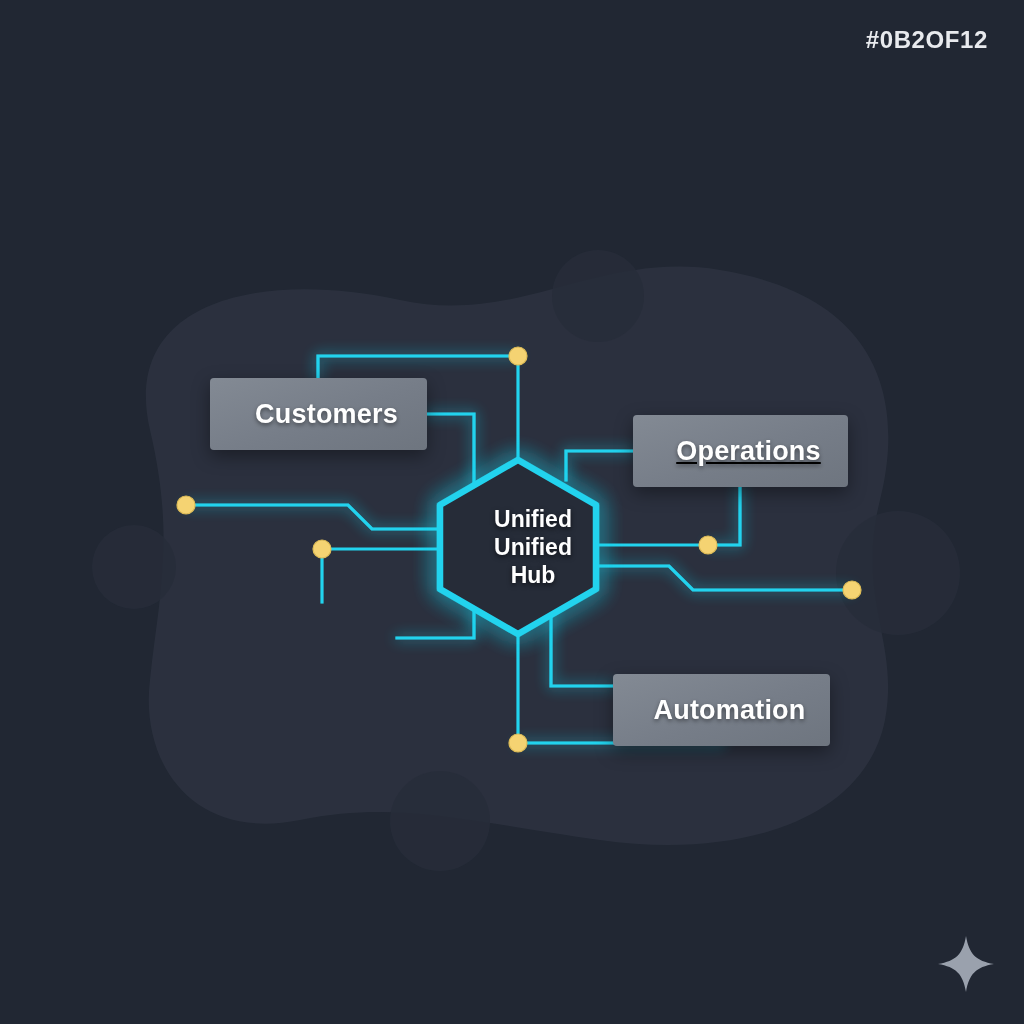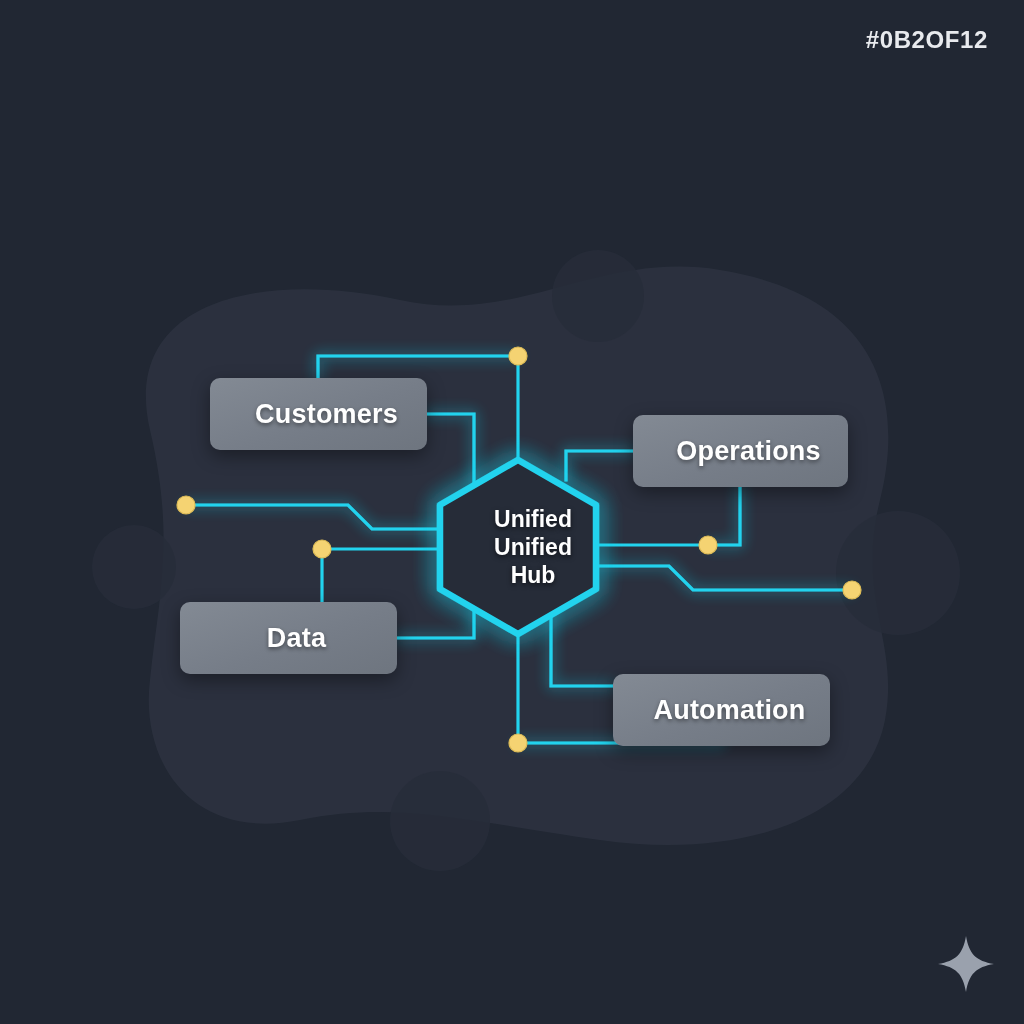--- a/index.html
+++ b/index.html
@@ -26,36 +26,36 @@
     top: 0; left: 0;
     width: 1024px;
     height: 1024px;
   }
   
   .node-box {
     position: absolute;
     display: flex;
     align-items: center;
     justify-content: center;
-    border-radius: 10px;
+    border-radius: 4px;
     background: linear-gradient(160deg, #838a94 0%, #767d88 55%, #6e757f 100%);
     box-shadow: 0 6px 18px rgba(0,0,0,0.38);
     box-sizing: border-box;
     padding-left: 16px;
   }
   .node-label {
     color: #ffffff;
     font-size: 27px;
     font-weight: bold;
     letter-spacing: 0.2px;
     text-shadow: 0 2px 4px rgba(0,0,0,0.45);
     white-space: nowrap;
   }
   #node-customers { left: 210px; top: 378px; width: 217px; height: 72px; }
-  #node-operations { left: 633px; top: 415px; width: 215px; height: 72px; }
+  #node-operations { left: 633px; top: 415px; width: 215px; height: 72px; text-decoration: underline; }
   #node-data       { left: 180px; top: 602px; width: 217px; height: 72px; }
   #node-automation { left: 613px; top: 650px; width: 217px; height: 72px; }
 
   
   #hub {
     position: absolute;
     left: 432px;
     top: 452px;
     width: 172px;
     height: 190px;
@@ -183,23 +183,20 @@
       <span>Hub</span>
     </div>
   </div>
 
   <div class="node-box" id="node-customers" style="left: 210px; top: 378px; width: 217px; height: 72px;">
     <span class="node-label">Customers</span>
   </div>
   <div class="node-box" id="node-operations" style="left: 633px; top: 415px; width: 215px; height: 72px;">
     <span class="node-label">Operations</span>
   </div>
-  <div class="node-box" id="node-data" style="left: 180px; top: 602px; width: 217px; height: 72px;">
-    <span class="node-label">Data</span>
-  </div>
   <div class="node-box" id="node-automation" style="left: 613px; top: 650px; width: 217px; height: 72px; margin-top: 24px;">
     <span class="node-label">Automation</span>
   </div>
 
   <div id="code-label">#0B2OF12</div>
 
   <svg id="sparkle" viewBox="0 0 60 60">
     <path d="M30 2 C33 20 40 27 58 30 C40 33 33 40 30 58 C27 40 20 33 2 30 C20 27 27 20 30 2 Z" fill="#9aa1ad"></path>
   </svg>
 

